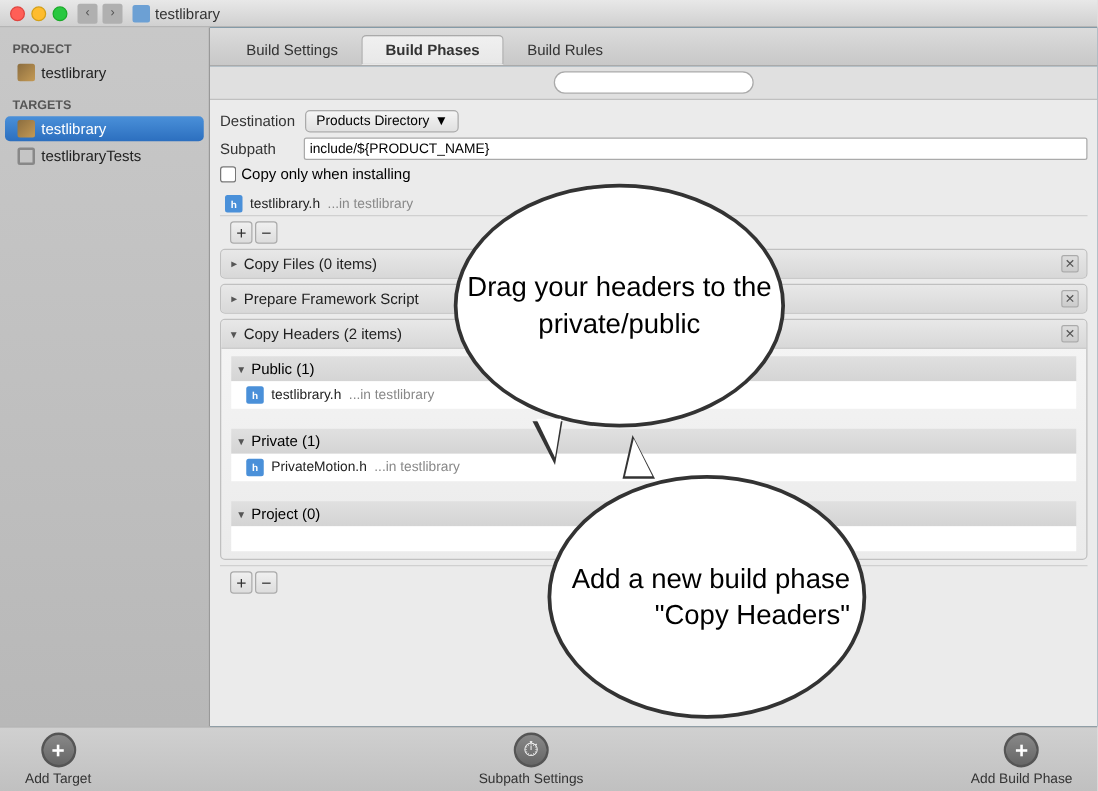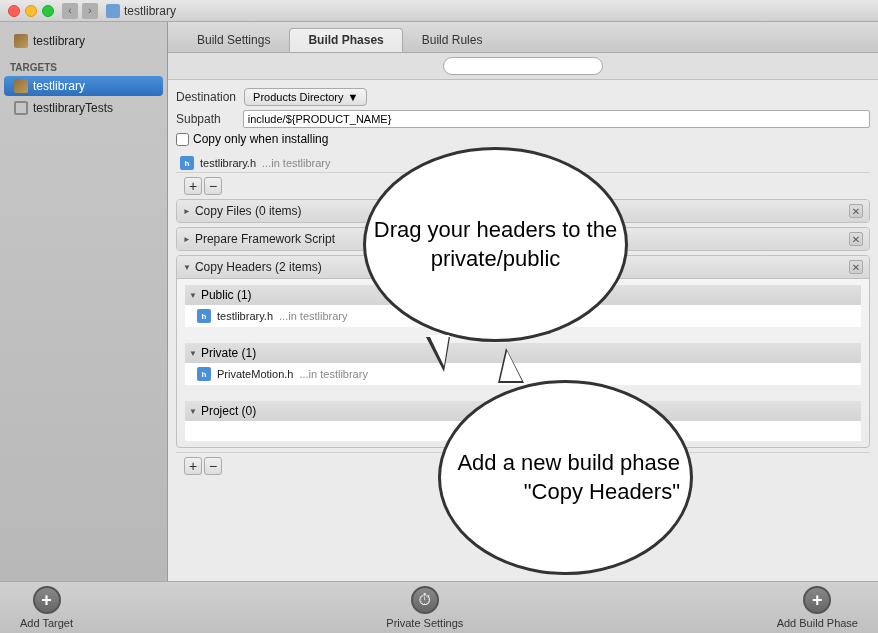--- a/index.html
+++ b/index.html
@@ -385,20 +385,21 @@
   </div>
   <div class="title-bar-title">
     <span class="file-icon"></span>
     <span>testlibrary</span>
   </div>
 </div>
 
 <div class="main-layout">
 
   <div class="sidebar">
+    <div class="sidebar-section-label">PROJECT</div>
     <div class="sidebar-item">
       <span class="item-icon icon-library"></span>
       <span>testlibrary</span>
     </div>
 
     <div class="sidebar-section-label" style="margin-top:6px;">TARGETS</div>
     <div class="sidebar-item selected">
       <span class="item-icon icon-library"></span>
       <span>testlibrary</span>
     </div>
@@ -552,19 +553,19 @@
 
 </div>
 
 <div class="bottom-toolbar">
   <button class="toolbar-btn">
     <div class="toolbar-icon-circle">+</div>
     <span class="toolbar-label">Add Target</span>
   </button>
   <div class="bottom-center">
     <div class="toolbar-icon-clock">⏱</div>
-    <span class="toolbar-label">Private Settings</span>
+    <span class="toolbar-label">Subpath Settings</span>
   </div>
   <button class="toolbar-btn">
     <div class="toolbar-icon-circle">+</div>
     <span class="toolbar-label">Add Build Phase</span>
   </button>
 </div>
 
 </body></html>

